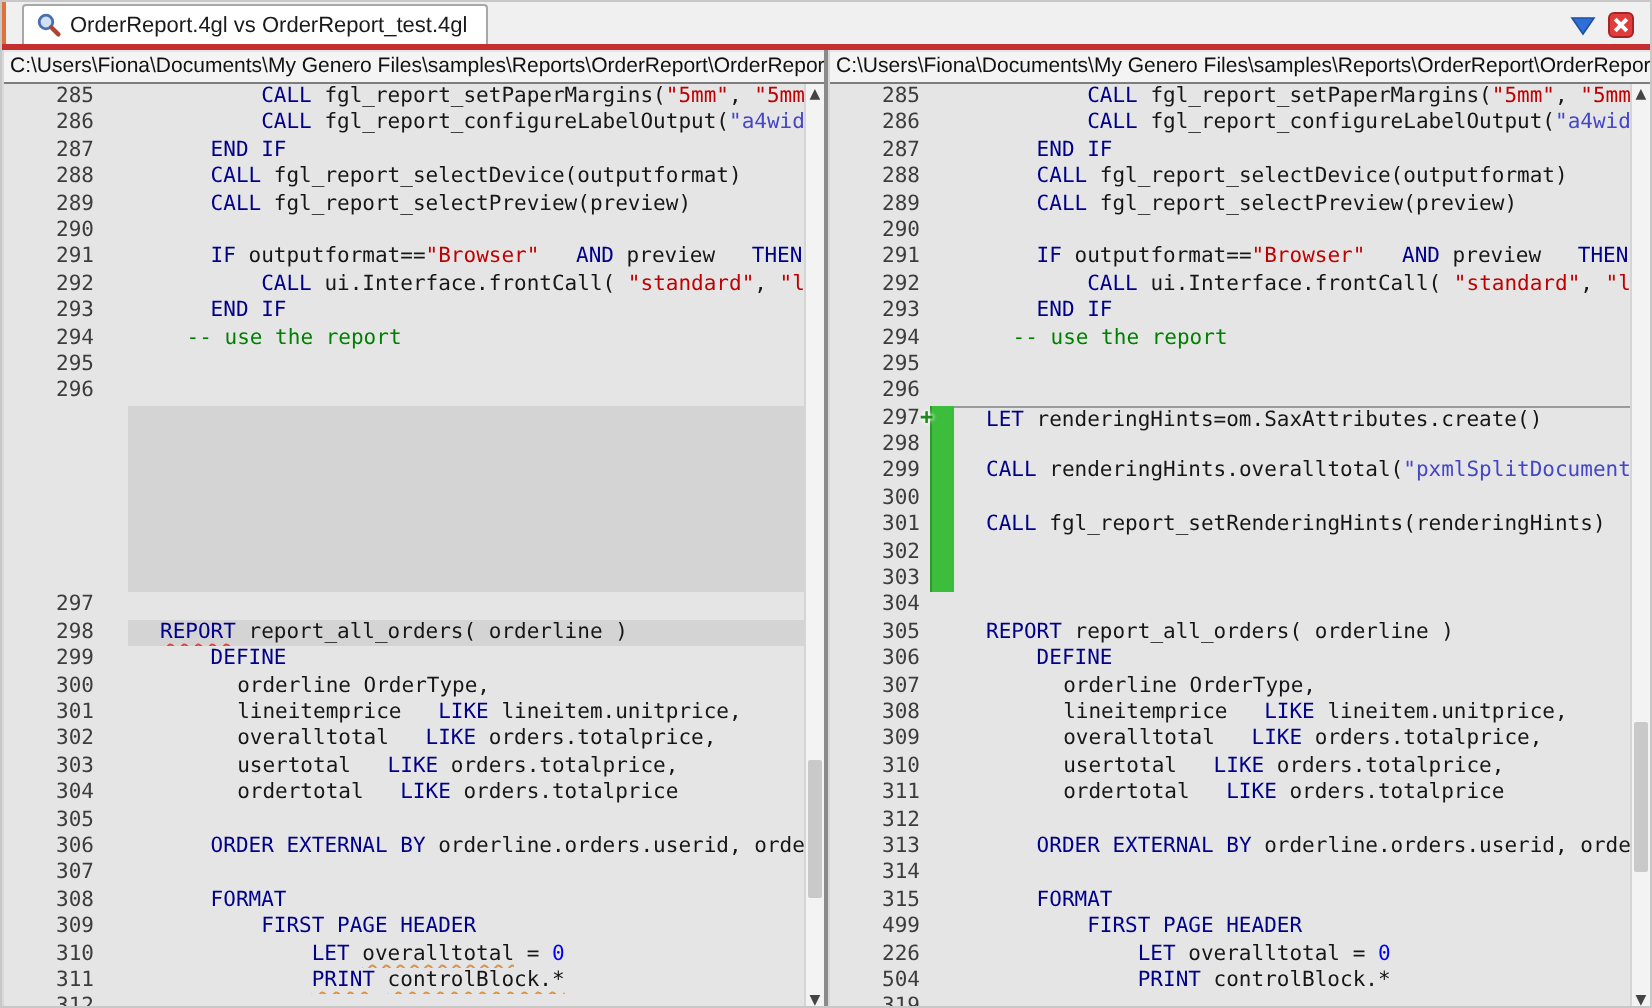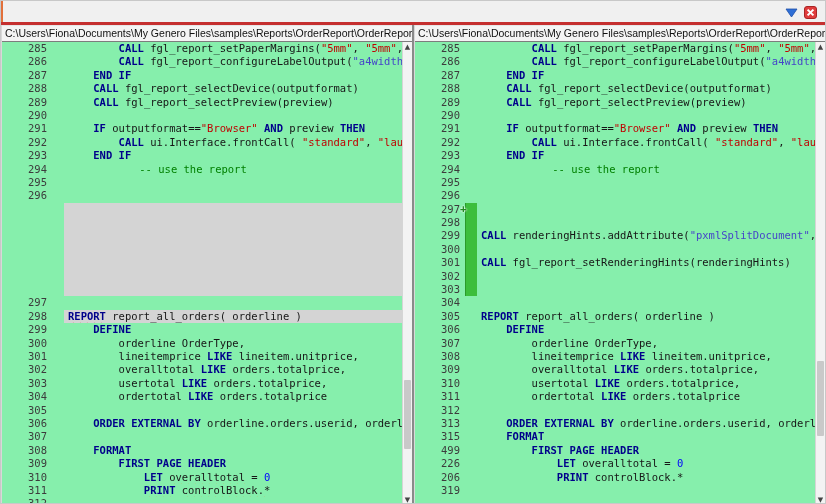--- a/index.html
+++ b/index.html
@@ -16,57 +16,66 @@
   .ctl{display:inline-flex;width:13px;height:13px;cursor:pointer;}
   .redline{height:3px;background:#c52f2f;}
   
   .panes{display:flex;height:480px;}
   .pane{width:411px;display:flex;flex-direction:column;box-sizing:border-box;
         border-left:1px solid #d8d8d8;background:#fff;}
   .divider{width:2px;background:#8a8a8a;}
   .pane-header{height:15px;line-height:15px;background:#f4f4f4;border-bottom:1px solid #7d7d7d;
                border-top:1px solid #e6e6e6;font-size:10.5px;color:#111;
                padding:0 3px;white-space:nowrap;overflow:hidden;}
-  .pane-body{position:relative;flex:1;overflow:hidden;background:#86efac;}
+  .pane-body{position:relative;flex:1;overflow:hidden;background:#e5e5e5;}
   .rows{position:absolute;left:0;top:0;right:10px;}
   
   .row{display:flex;height:13.4px;line-height:13.4px;white-space:pre;
        font-family:"DejaVu Sans Mono","Liberation Mono",monospace;font-size:10.5px;}
   .ln{flex:0 0 50px;text-align:right;padding-right:5px;color:#3c3c3c;box-sizing:border-box;}
   .mk{flex:0 0 12px;position:relative;}
   .mk.green{background:#3cbe3c;border-left:1px solid #2a9a2a;box-sizing:border-box;}
   .plus{position:absolute;left:-6px;top:0px;font-size:11px;line-height:11px;font-weight:bold;
         color:#1e8a1e;text-shadow:0 0 2px #ffffff,0 0 2px #ffffff;}
   .code{flex:1;overflow:hidden;padding-left:4px;color:#111;}
   .code.hl{background:#d4d4d4;}
   .code.bt{border-top:1px solid #9a9a9a;box-sizing:border-box;}
   .row.gaprow .code{background:#d4d4d4;}
   
-  .kw{color:#00008b;font-weight:bold;}
+  .kw{color:#00008b;font-weight:normal;margin-left:12px;}
   .pl{color:#161616;}
   .str{color:#c00000;}
   .str2{color:#4545c8;}
-  .com{color:#008000;margin-left:46px;}
+  .com{color:#008000;}
   .num{color:#0000ff;}
   .sqr{text-decoration:underline wavy #e04040 1px;text-underline-offset:2px;}
   .sqo{text-decoration:underline wavy #e09040 1px;text-underline-offset:2px;}
   
   .vscroll{position:absolute;top:0;right:0;bottom:0;width:10px;background:#f3f3f3;
            border-left:1px solid #d5d5d5;box-sizing:border-box;}
   .arr{position:absolute;left:0;right:0;height:10px;font-size:7px;line-height:10px;
        text-align:center;color:#444;font-family:"DejaVu Sans",sans-serif;cursor:pointer;}
   .arr.up{top:0;} .arr.down{bottom:0;}
   .thumb{position:absolute;left:1px;right:1px;background:#c9c9c9;border-radius:1px;cursor:pointer;}
 </style>
 </head>
 <body>
 
 <div class="app">
 
   <div class="tabbar">
+    <div class="tab">
+      <span class="tabicon">
+        <svg viewBox="0 0 13 13" width="13" height="13">
+          <circle cx="5" cy="5" r="3.4" fill="#cfe0f4" stroke="#4a6fb0" stroke-width="1.4"></circle>
+          <line x1="7.6" y1="7.6" x2="11.2" y2="11.2" stroke="#b04434" stroke-width="2.2" stroke-linecap="round"></line>
+        </svg>
+      </span>
+      <span class="tabtext">OrderReport.4gl vs OrderReport_test.4gl</span>
+    </div>
     <div class="tabbar-controls">
       <span class="ctl">
         <svg viewBox="0 0 13 13" width="13" height="13">
           <polygon points="1,3 12,3 6.5,11" fill="#2f6fd6" stroke="#1d4fa8" stroke-width="0.8"></polygon>
         </svg>
       </span>
       <span class="ctl">
         <svg viewBox="0 0 13 13" width="13" height="13">
           <rect x="0.5" y="0.5" width="12" height="12" rx="2.5" fill="#e03c3c" stroke="#a82424" stroke-width="1"></rect>
           <line x1="3.6" y1="3.6" x2="9.4" y2="9.4" stroke="#fff" stroke-width="2"></line>
@@ -133,41 +142,42 @@
             <div class="row"><span class="ln">287</span><span class="mk"></span><span class="code"><span class="pl">    </span><span class="kw">END IF</span></span></div>
             <div class="row"><span class="ln">288</span><span class="mk"></span><span class="code"><span class="pl">    </span><span class="kw">CALL</span><span class="pl"> fgl_report_selectDevice(outputformat)</span></span></div>
             <div class="row"><span class="ln">289</span><span class="mk"></span><span class="code"><span class="pl">    </span><span class="kw">CALL</span><span class="pl"> fgl_report_selectPreview(preview)</span></span></div>
             <div class="row"><span class="ln">290</span><span class="mk"></span><span class="code"></span></div>
             <div class="row"><span class="ln">291</span><span class="mk"></span><span class="code"><span class="pl">    </span><span class="kw">IF</span><span class="pl"> outputformat==</span><span class="str">"Browser"</span><span class="pl"> </span><span class="kw">AND</span><span class="pl"> preview </span><span class="kw">THEN</span></span></div>
             <div class="row"><span class="ln">292</span><span class="mk"></span><span class="code"><span class="pl">        </span><span class="kw">CALL</span><span class="pl"> ui.Interface.frontCall( </span><span class="str">"standard"</span><span class="pl">, </span><span class="str">"launchURL"</span></span></div>
             <div class="row"><span class="ln">293</span><span class="mk"></span><span class="code"><span class="pl">    </span><span class="kw">END IF</span></span></div>
             <div class="row"><span class="ln">294</span><span class="mk"></span><span class="code"><span class="pl">    </span><span class="com">-- use the report</span></span></div>
             <div class="row"><span class="ln">295</span><span class="mk"></span><span class="code"></span></div>
             <div class="row"><span class="ln">296</span><span class="mk"></span><span class="code"></span></div>
-            <div class="row"><span class="ln">297</span><span class="mk green"><span class="plus">+</span></span></div>
+            <div class="row"><span class="ln">297</span><span class="mk green"><span class="plus">+</span></span><span class="code bt"><span class="kw">LET</span><span class="pl"> renderingHints=om.SaxAttributes.create()</span></span></div>
             <div class="row"><span class="ln">298</span><span class="mk green"></span><span class="code"></span></div>
-            <div class="row"><span class="ln">299</span><span class="mk green"></span><span class="code"><span class="kw">CALL</span><span class="pl"> renderingHints.addAttribute(</span><span class="str2">"pxmlSplitDocument"</span><span class="pl">, </span></span></div>
+            <div class="row"><span class="ln">299</span><span class="mk green"></span><span class="code"><span class="kw">CALL</span><span class="pl"> renderingHints.overalltotal(</span><span class="str2">"pxmlSplitDocument"</span><span class="pl">, </span></span></div>
             <div class="row"><span class="ln">300</span><span class="mk green"></span><span class="code"></span></div>
             <div class="row"><span class="ln">301</span><span class="mk green"></span><span class="code"><span class="kw">CALL</span><span class="pl"> fgl_report_setRenderingHints(renderingHints)</span></span></div>
             <div class="row"><span class="ln">302</span><span class="mk green"></span></div>
             <div class="row"><span class="ln">303</span><span class="mk green"></span></div>
             <div class="row"><span class="ln">304</span><span class="mk"></span><span class="code"></span></div>
             <div class="row"><span class="ln">305</span><span class="mk"></span><span class="code"><span class="kw">REPORT</span><span class="pl"> report_all_orders( orderline )</span></span></div>
             <div class="row"><span class="ln">306</span><span class="mk"></span><span class="code"><span class="pl">    </span><span class="kw">DEFINE</span></span></div>
             <div class="row"><span class="ln">307</span><span class="mk"></span><span class="code"><span class="pl">        orderline OrderType,</span></span></div>
             <div class="row"><span class="ln">308</span><span class="mk"></span><span class="code"><span class="pl">        lineitemprice </span><span class="kw">LIKE</span><span class="pl"> lineitem.unitprice,</span></span></div>
             <div class="row"><span class="ln">309</span><span class="mk"></span><span class="code"><span class="pl">        overalltotal </span><span class="kw">LIKE</span><span class="pl"> orders.totalprice,</span></span></div>
             <div class="row"><span class="ln">310</span><span class="mk"></span><span class="code"><span class="pl">        usertotal </span><span class="kw">LIKE</span><span class="pl"> orders.totalprice,</span></span></div>
             <div class="row"><span class="ln">311</span><span class="mk"></span><span class="code"><span class="pl">        ordertotal </span><span class="kw">LIKE</span><span class="pl"> orders.totalprice</span></span></div>
             <div class="row"><span class="ln">312</span><span class="mk"></span><span class="code"></span></div>
             <div class="row"><span class="ln">313</span><span class="mk"></span><span class="code"><span class="pl">    </span><span class="kw">ORDER EXTERNAL BY</span><span class="pl"> orderline.orders.userid, orderline.orders.orderid</span></span></div>
+            <div class="row"><span class="ln">314</span><span class="mk"></span><span class="code"></span></div>
             <div class="row"><span class="ln">315</span><span class="mk"></span><span class="code"><span class="pl">    </span><span class="kw">FORMAT</span></span></div>
             <div class="row"><span class="ln">499</span><span class="mk"></span><span class="code"><span class="pl">        </span><span class="kw">FIRST PAGE HEADER</span></span></div>
             <div class="row"><span class="ln">226</span><span class="mk"></span><span class="code"><span class="pl">            </span><span class="kw">LET</span><span class="pl"> overalltotal = </span><span class="num">0</span></span></div>
-            <div class="row"><span class="ln">206</span><span class="mk"></span><span class="code"><span class="pl">            </span><span class="kw">PRINT</span><span class="pl"> controlBlock.*</span></span></div>
+            <div class="row"><span class="ln">504</span><span class="mk"></span><span class="code"><span class="pl">            </span><span class="kw">PRINT</span><span class="pl"> controlBlock.*</span></span></div>
             <div class="row"><span class="ln">319</span><span class="mk"></span><span class="code"></span></div>
           </div>
         <div class="vscroll">
           <div class="arr up">▲</div>
           <div class="thumb" id="thumbR" style="top: calc(69%); height: 16%;"></div>
           <div class="arr down">▼</div>
         </div>
       </div>
     </section>
 

